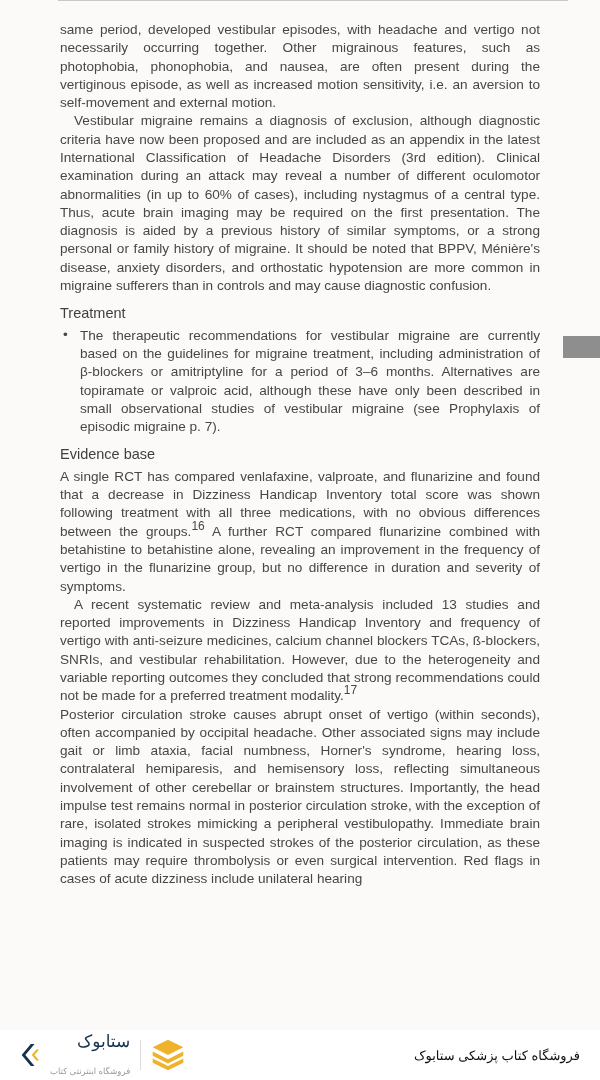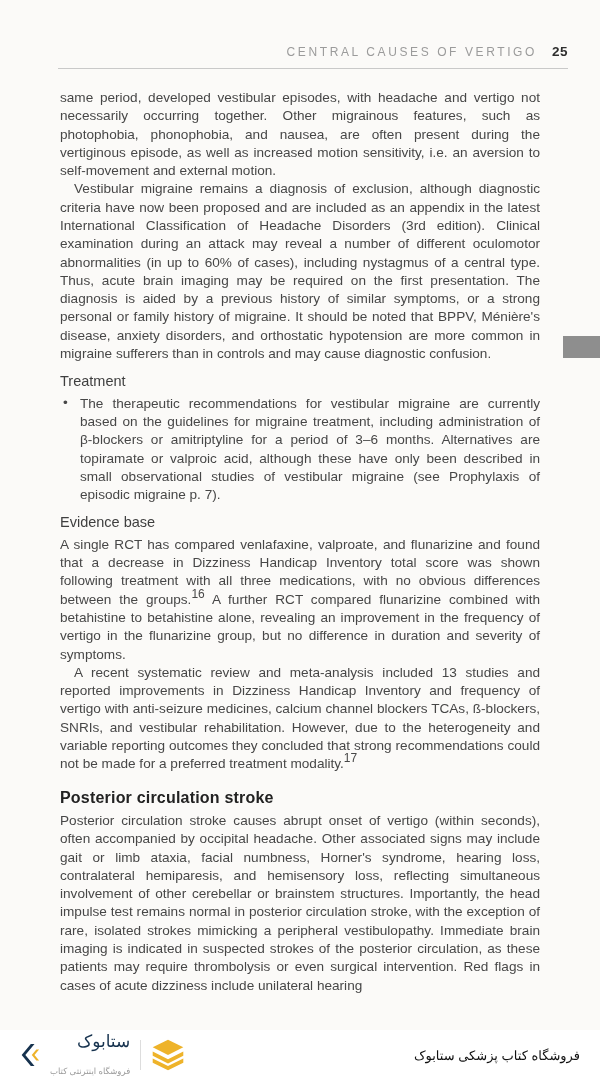--- a/index.html
+++ b/index.html
@@ -65,24 +65,20 @@
   .footer-right { display:flex; flex-direction:column; gap:16px; }
   .store-fa { font-size:13px; color:#111111; direction:rtl; }
   .website { font-size:16px; font-weight:700; color:#000000; letter-spacing:5.5px; }
   .logo-svg { display:block; }
 </style>
 </head>
 <body>
 
 <div class="sheet">
 
-  <header class="running-head">
-    <span class="running-title">CENTRAL CAUSES OF VERTIGO</span>
-    <span class="page-number">25</span>
-  </header>
   <div class="rule"></div>
 
   <main class="body-text">
 
     <p class="para">same period, developed vestibular episodes, with headache and vertigo not necessarily occurring together. Other migrainous features, such as photophobia, phonophobia, and nausea, are often present during the vertiginous episode, as well as increased motion sensitivity, i.e. an aversion to self-movement and external motion.</p>
 
     <p class="para indent">Vestibular migraine remains a diagnosis of exclusion, although diagnostic criteria have now been proposed and are included as an appendix in the latest International Classification of Headache Disorders (3rd edition). Clinical examination during an attack may reveal a number of different oculomotor abnormalities (in up to 60% of cases), including nystagmus of a central type. Thus, acute brain imaging may be required on the first presentation. The diagnosis is aided by a previous history of similar symptoms, or a strong personal or family history of migraine. It should be noted that BPPV, Ménière's disease, anxiety disorders, and orthostatic hypotension are more common in migraine sufferers than in controls and may cause diagnostic confusion.</p>
 
     <h3 class="italic-heading">Treatment</h3>
 
@@ -90,21 +86,20 @@
       <span class="bullet-marker">•</span>
       <p class="para">The therapeutic recommendations for vestibular migraine are currently based on the guidelines for migraine treatment, including administration of β-blockers or amitriptyline for a period of 3–6 months. Alternatives are topiramate or valproic acid, although these have only been described in small observational studies of vestibular migraine (see Prophylaxis of episodic migraine p. 7).</p>
     </div>
 
     <h3 class="italic-heading">Evidence base</h3>
 
     <p class="para"><span>A single RCT has compared venlafaxine, valproate, and flunarizine and found that a decrease in Dizziness Handicap Inventory total score was shown following treatment with all three medications, with no obvious differences between the groups.</span><sup>16</sup><span> A further RCT compared flunarizine combined with betahistine to betahistine alone, revealing an improvement in the frequency of vertigo in the flunarizine group, but no difference in duration and severity of symptoms.</span></p>
 
     <p class="para indent"><span>A recent systematic review and meta-analysis included 13 studies and reported improvements in Dizziness Handicap Inventory and frequency of vertigo with anti-seizure medicines, calcium channel blockers TCAs, ß-blockers, SNRIs, and vestibular rehabilitation. However, due to the heterogeneity and variable reporting outcomes they concluded that strong recommendations could not be made for a preferred treatment modality.</span><sup>17</sup></p>
 
-    <h2 class="bold-heading">Posterior circulation stroke</h2>
 
     <p class="para">Posterior circulation stroke causes abrupt onset of vertigo (within seconds), often accompanied by occipital headache. Other associated signs may include gait or limb ataxia, facial numbness, Horner's syndrome, hearing loss, contralateral hemiparesis, and hemisensory loss, reflecting simultaneous involvement of other cerebellar or brainstem structures. Importantly, the head impulse test remains normal in posterior circulation stroke, with the exception of rare, isolated strokes mimicking a peripheral vestibulopathy. Immediate brain imaging is indicated in suspected strokes of the posterior circulation, as these patients may require thrombolysis or even surgical intervention. Red flags in cases of acute dizziness include unilateral hearing</p>
 
   </main>
 
   <div class="thumb-tab"></div>
 </div>
 
 <footer class="watermark">
   <div class="footer-left">

